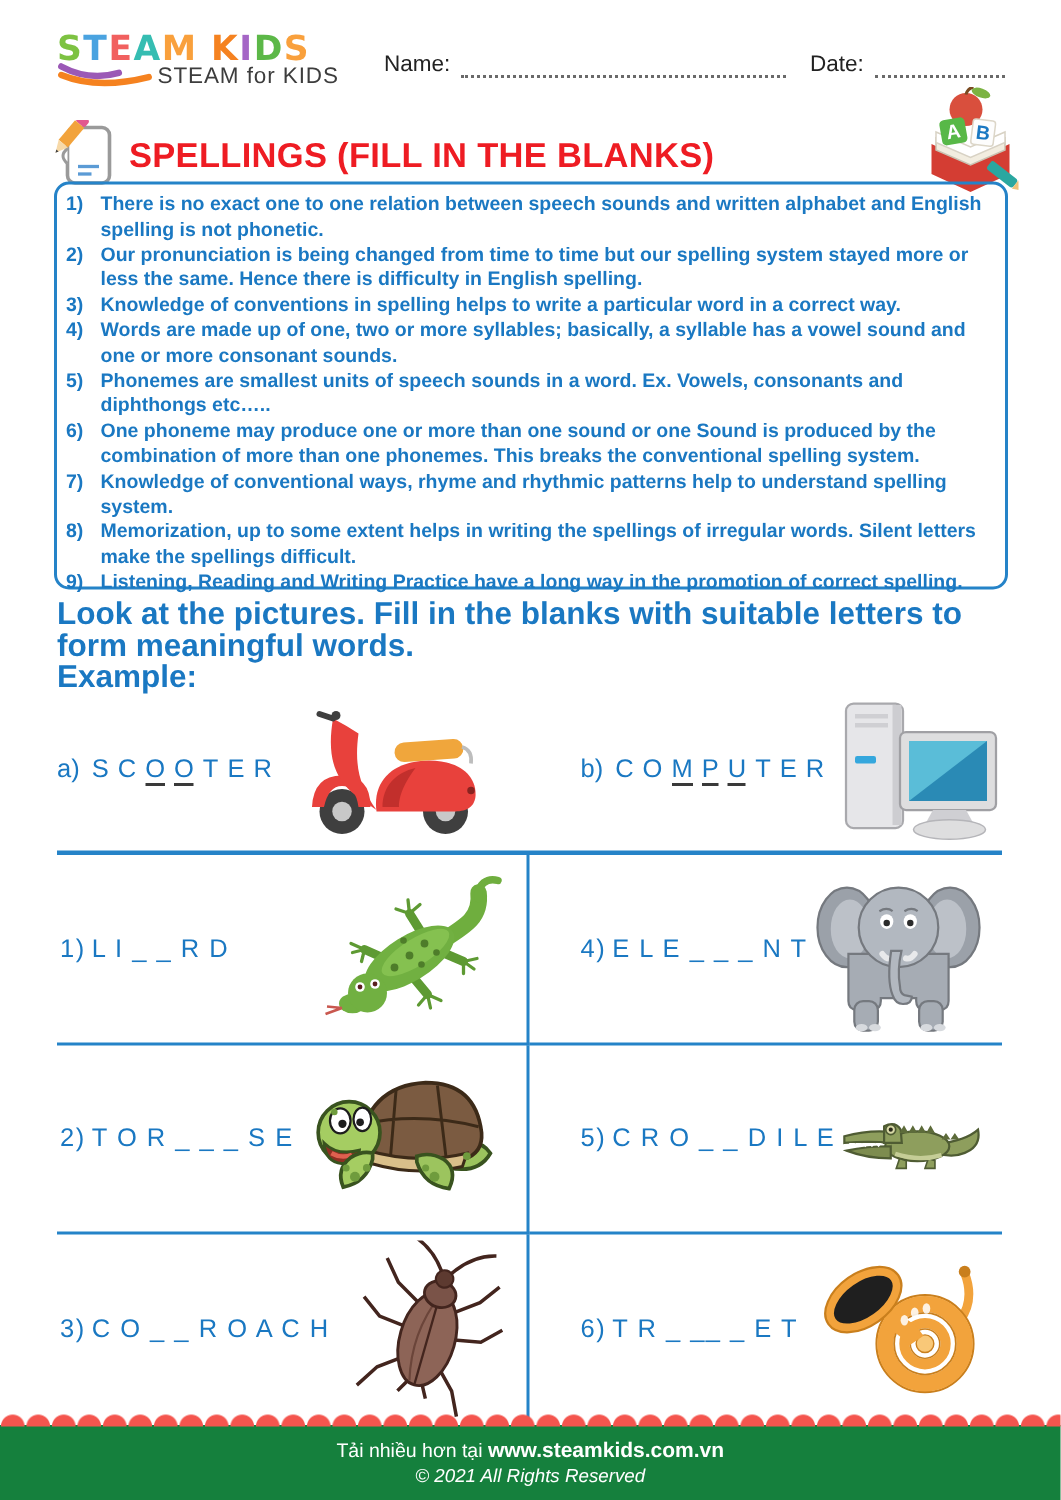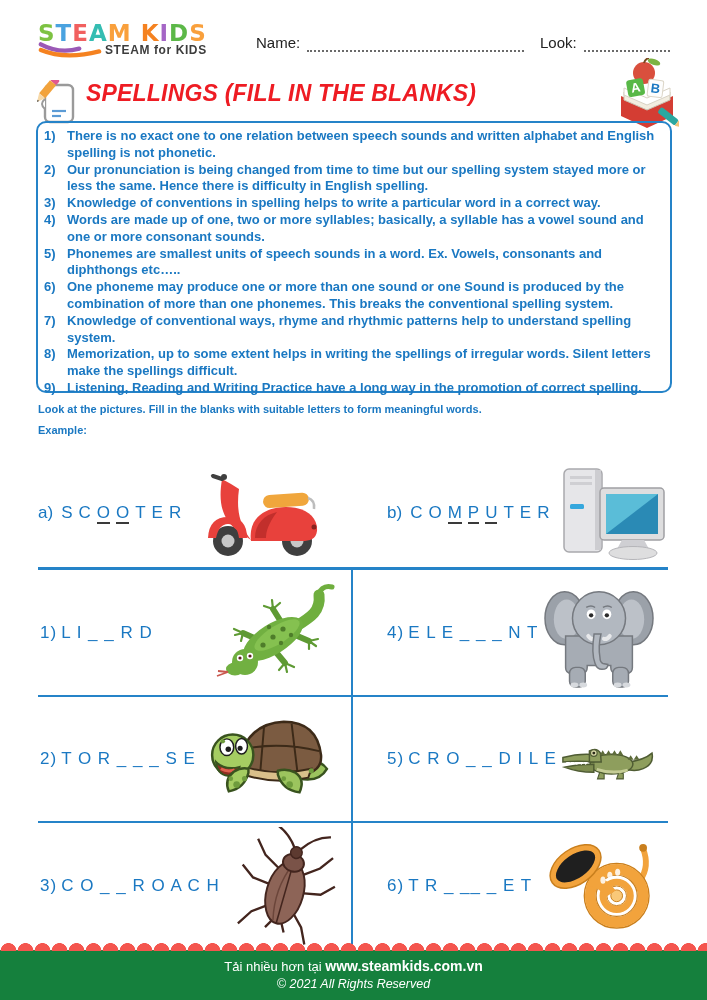--- a/index.html
+++ b/index.html
@@ -8,42 +8,42 @@
     position:relative;
     font-family:"Liberation Sans", sans-serif;
     background:#ffffff;
     overflow:hidden;
   }
 
   
   #header { position:absolute; left:38px; top:22px; width:632px; height:52px; }
   .logo-wordmark { font-family:"DejaVu Sans", sans-serif; font-weight:bold; font-size:23px; line-height:1; white-space:pre; letter-spacing:1px; }
   .logo-sub { display:flex; align-items:center; margin-top:-4px; }
-  .logo-tagline { font-size:12px; font-weight:bold; color:#3d3d3d; letter-spacing:0.6px; margin-left:3px; }
+  .logo-tagline { font-size:15px; font-weight:normal; color:#3d3d3d; letter-spacing:0.6px; margin-left:3px; }
   #fields { position:absolute; left:218px; top:12px; right:0; display:flex; gap:16px; font-size:15px; color:#222; }
   .field { display:flex; align-items:flex-end; }
   .field.name { flex:1; }
   .field.date { width:130px; }
   .field-label { padding-bottom:1px; }
   .dots { flex:1; border-bottom:2px dotted #6a6a6a; margin-left:7px; height:16px; }
 
   
-  #title-row { position:absolute; left:36px; top:80px; display:flex; align-items:flex-start; gap:8px;font-style:italic; }
+  #title-row { position:absolute; left:36px; top:80px; display:flex; align-items:center; gap:8px; }
   #page-title { color:#ee1c23; font-size:23px; font-weight:bold; letter-spacing:0.2px; }
   #abc-icon { position:absolute; right:28px; top:58px; }
 
   
   #rules-box { position:absolute; left:36px; top:121px; width:636px; height:272px;
     border:2px solid #2583c8; border-radius:10px; padding:5px 6px; }
   .rule { display:flex; color:#1a78c2; font-weight:bold; font-size:13px; line-height:16.8px; }
   .rule-num { width:23px; flex:none; }
   .rule-text { flex:1; }
 
   
-  #instruction { position:absolute; left:38px; top:399px; width:632px; color:#1a78c2; font-weight:bold; font-size:11px; line-height:21px; }
+  #instruction { position:absolute; left:38px; top:399px; width:632px; color:#1a78c2; font-weight:bold; font-size:21px; line-height:21px; }
   .ex-label { margin-top:0; }
 
   
   #example-row { position:absolute; left:38px; top:460px; width:630px; height:106px; display:flex; }
   .ex-cell { width:315px; display:flex; align-items:center; }
   .ex-cell.right { padding-left:34px; }
   .word, .p-label { font-size:17px; color:#1a78c2; white-space:pre; }
   .prefix { margin-right:5px; }
   .wl { margin:0 3px; }
   .wl.u { border-bottom:2.5px solid #3a3a3a; }
@@ -86,21 +86,21 @@
       </svg>
       <span class="logo-tagline">STEAM for KIDS</span>
     </div>
   </div>
   <div id="fields">
     <div class="field name">
       <span class="field-label">Name:</span>
       <span class="dots"></span>
     </div>
     <div class="field date">
-      <span class="field-label">Look:</span>
+      <span class="field-label">Date:</span>
       <span class="dots"></span>
     </div>
   </div>
 </div>
 
 <svg id="abc-icon" width="64" height="74" viewBox="0 0 64 74">
   <circle cx="29" cy="15" r="11" fill="#d94f3d"></circle>
   <path d="M29,5 q1,-4 5,-5" stroke="#7a4a21" stroke-width="2" fill="none"></path>
   <ellipse cx="39" cy="4" rx="6.5" ry="3" fill="#7cb342" transform="rotate(20 39 4)"></ellipse>
   <path d="M6,38 L32,50 L58,38 L58,58 L32,70 L6,58 Z" fill="#d43d33"></path>

